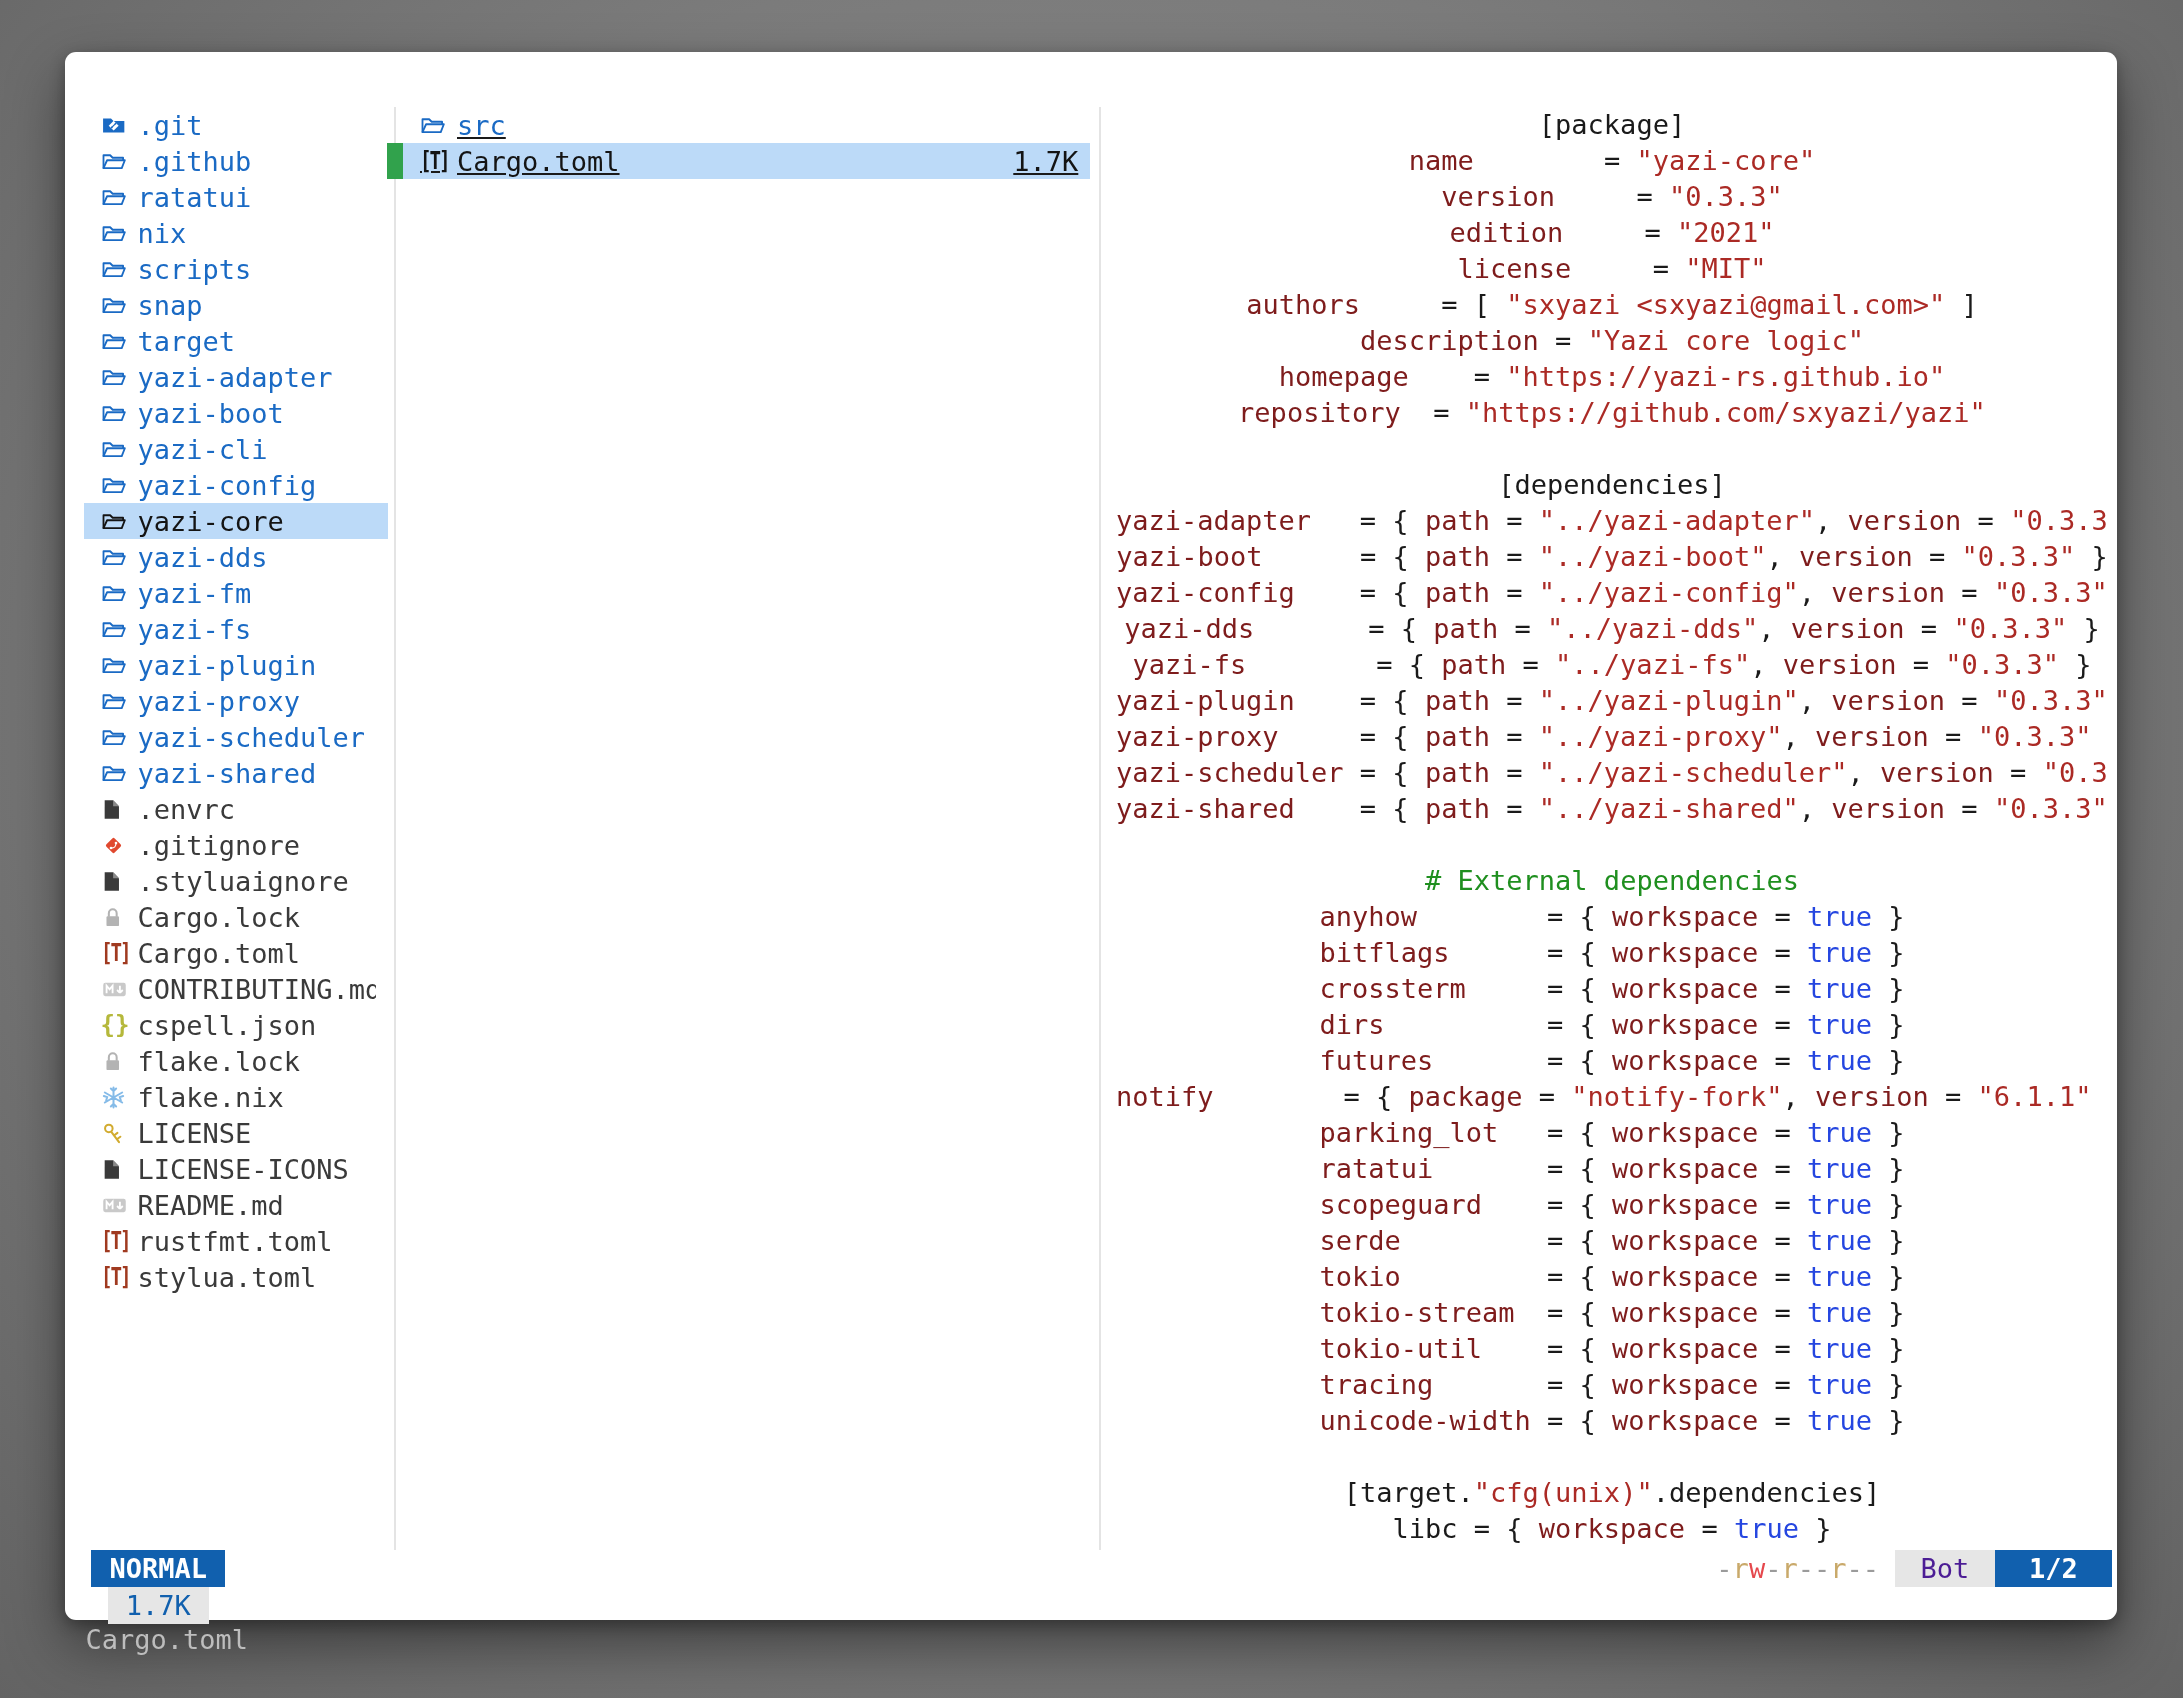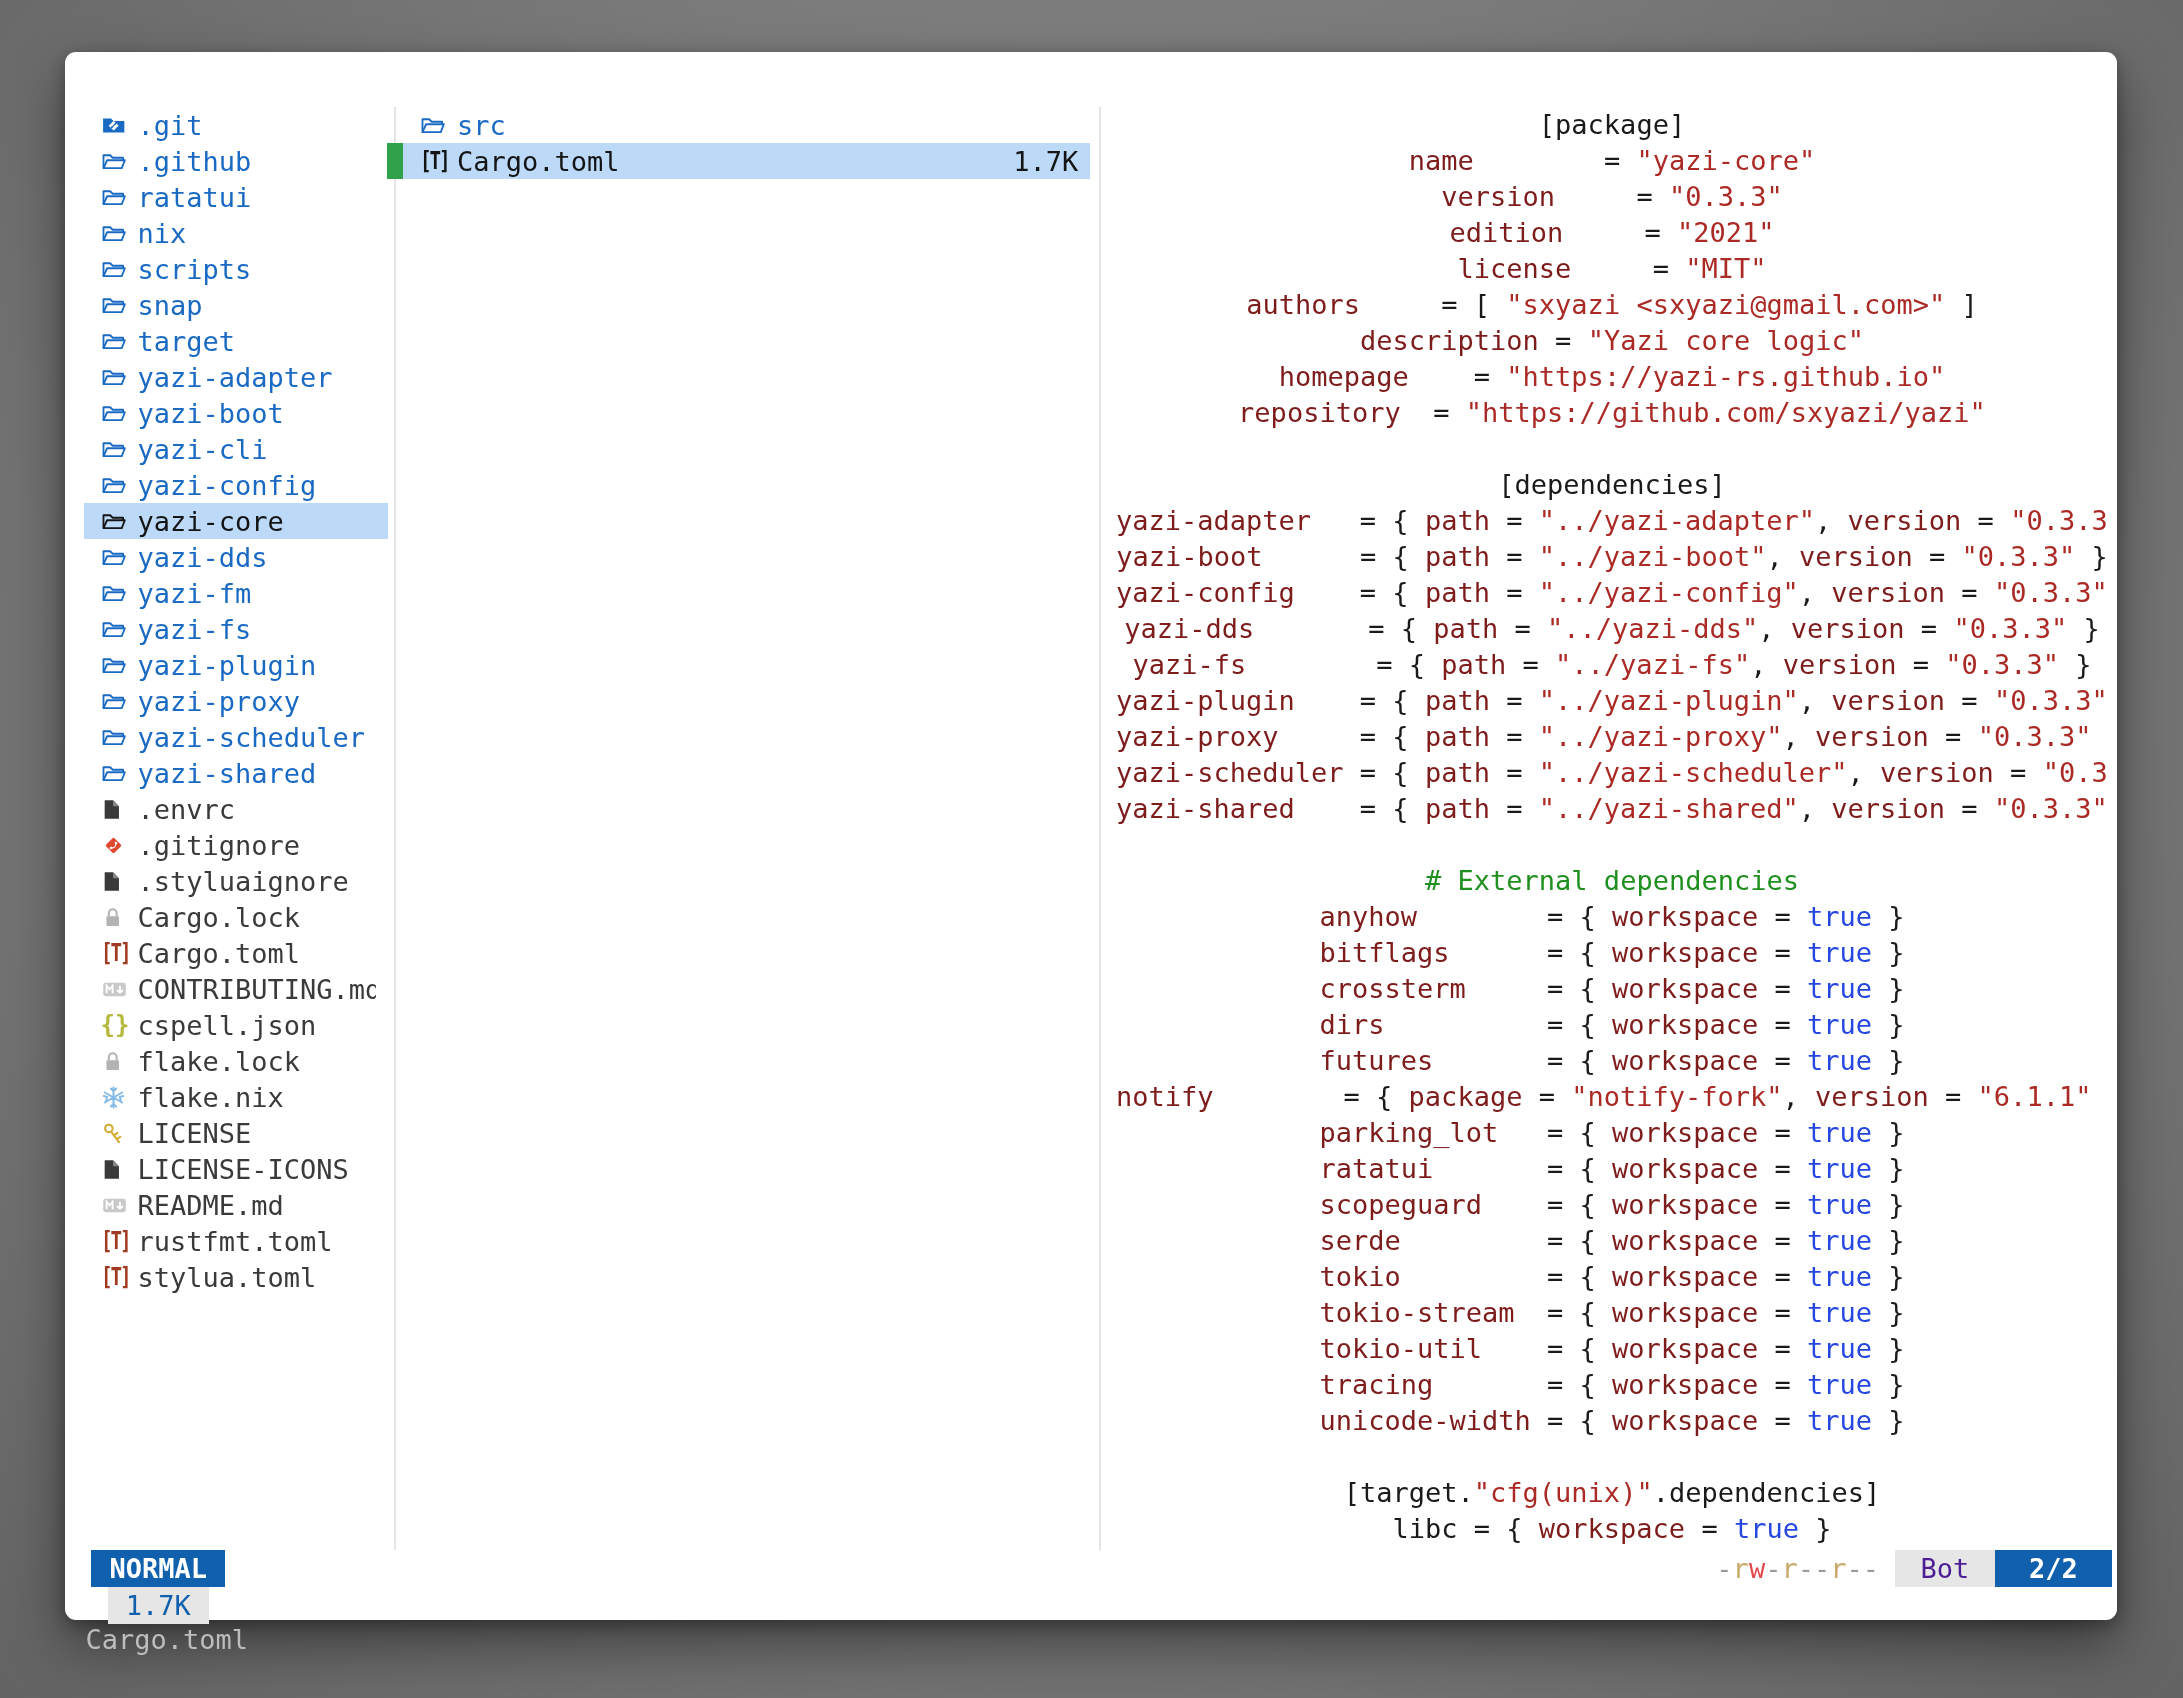--- a/index.html
+++ b/index.html
@@ -12,21 +12,21 @@
   .window{
     position:absolute;left:65px;top:52px;width:2052px;height:1568px;
     background:#ffffff;border-radius:11px;
     box-shadow:0 25px 59px rgba(0,0,0,.45), 0 5px 15px rgba(0,0,0,.30);
   }
   .vsep{position:absolute;top:55px;height:1443px;width:1.7px;background:#e4e4e4;}
   .sep1{left:329px;}
   .sep2{left:1034px;}
   .pane{position:absolute;top:55px;}
   .pane-parent{left:18.5px;width:304px;}
-  .pane-current{left:338px;width:687px;}
+  .pane-current{left:338px;width:687px;text-decoration:underline;}
   .pane-preview{left:1051px;width:992px;height:1443px;overflow:hidden;text-align:center;}
 
   .row{position:relative;display:flex;align-items:center;height:36px;padding:0 11.7px 0 17px;box-sizing:border-box;}
   .row .label{margin-left:10px;white-space:pre;overflow:hidden;}
   .row .size{margin-left:auto;white-space:pre;}
   .row.c-folder{color:#1a6ac4;}
   .row.c-file{color:#3a3a3a;}
   .row.selected{background:#bcdaf8;color:#141414;}
   .row.hovered::before{
     content:"";position:absolute;left:-16px;top:0;width:16px;height:36px;background:#31a24c;
@@ -419,17 +419,17 @@
 
   <div class="statusbar">
     <div class="sb-left">
       <span class="chip chip-mode">NORMAL</span>
       <span class="chip chip-size">1.7K</span>
       <span class="sb-filename">Cargo.toml</span>
     </div>
     <div class="sb-right">
       <span class="sb-perms" id="perms"><span class="pm-dash">-</span><span class="pm-read">r</span><span class="pm-write">w</span><span class="pm-dash">-</span><span class="pm-read">r</span><span class="pm-dash">-</span><span class="pm-dash">-</span><span class="pm-read">r</span><span class="pm-dash">-</span><span class="pm-dash">-</span></span>
       <span class="chip chip-pos">Bot</span>
-      <span class="chip chip-counter">2/2</span>
+      <span class="chip chip-counter">1/2</span>
     </div>
   </div>
 </div>
 
 
 </body></html>

